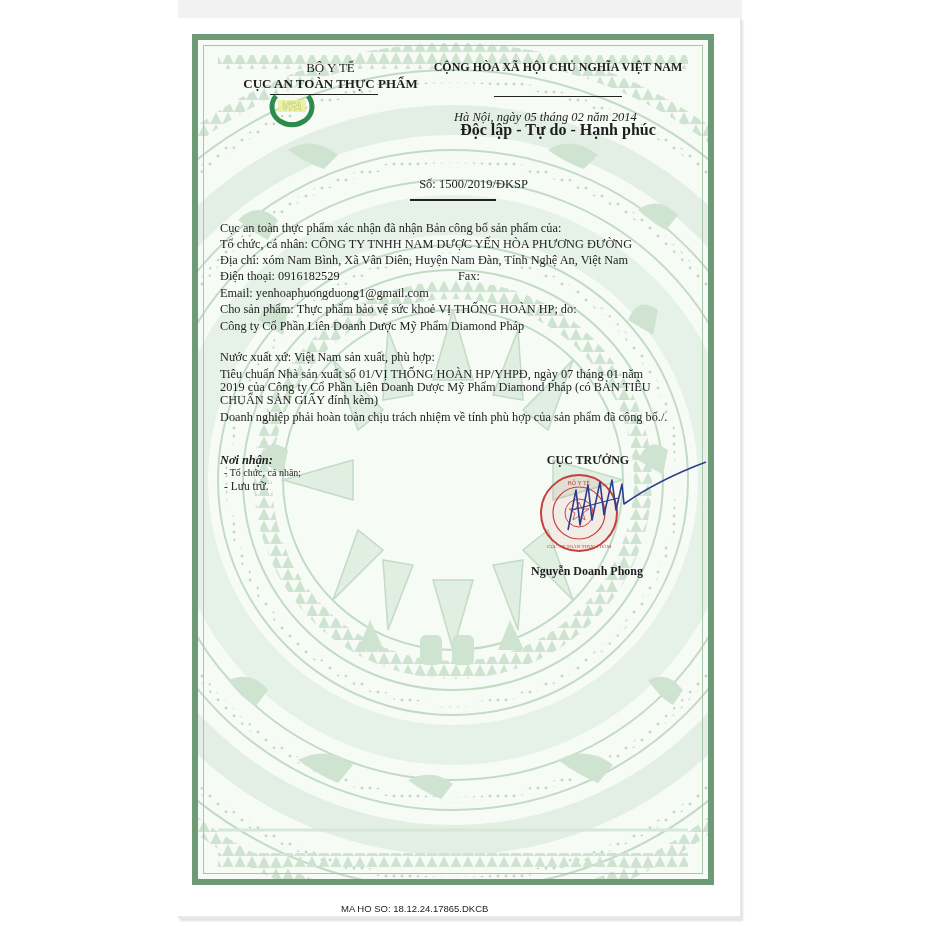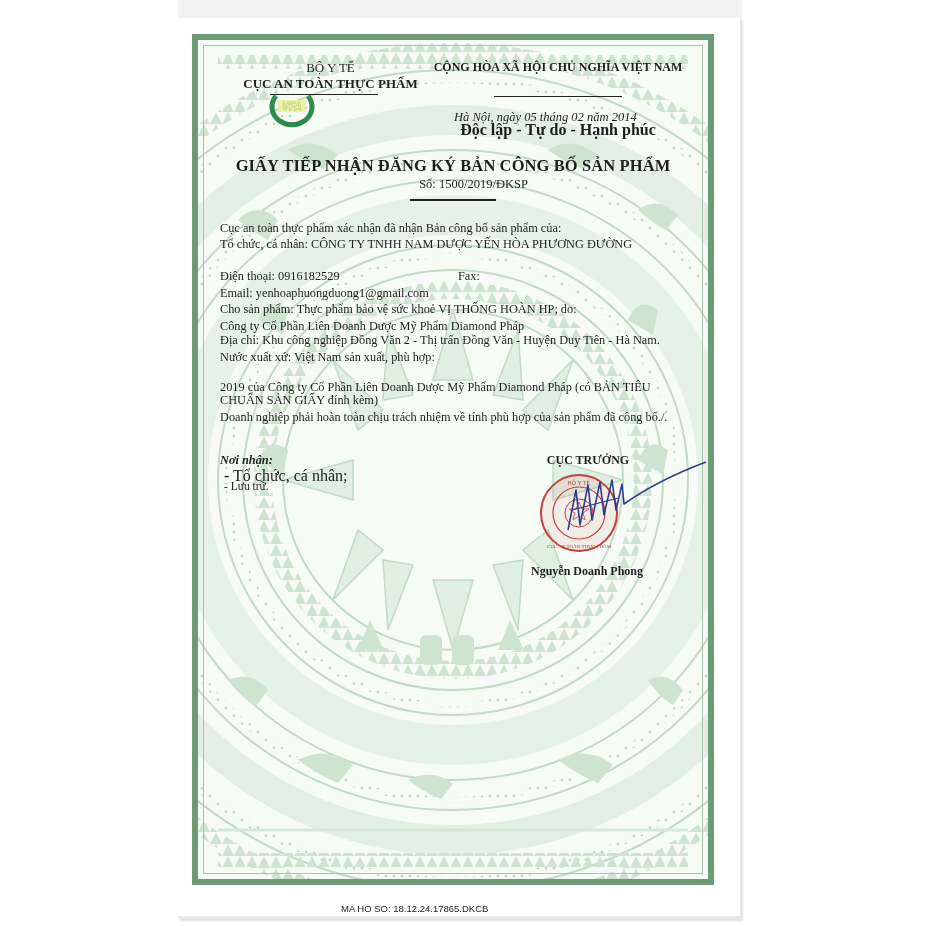--- a/index.html
+++ b/index.html
@@ -139,39 +139,39 @@
       <path d="M16 34 q12 8 24 0" fill="none" stroke="#2f8a4d" stroke-width="3"></path>
       <rect x="14" y="14" width="28" height="12" fill="#e9ef9c" opacity=".9"></rect>
       <text x="28" y="24" font-size="10" font-weight="bold" font-style="italic" text-anchor="middle" fill="#f6f8da" stroke="#b7c84c" stroke-width=".5" font-family="Liberation Sans, sans-serif">VFA</text>
     </svg>
 
     <div class="txt c h-right1">CỘNG HÒA XÃ HỘI CHỦ NGHĨA VIỆT NAM</div>
     <div class="txt c h-right2">Độc lập - Tự do - Hạnh phúc</div>
     <div class="h-right-line"></div>
     <div class="txt date">Hà Nội, ngày 05 tháng 02 năm 2014</div>
 
-    <div class="txt c title">GIẤY TIẾP NHẬN ĐĂNG KÝ BẢN CÔNG BỐ SẢN PHẨM</div>
     <div class="txt c so">Số: 1500/2019/ĐKSP</div>
     <div class="so-line"></div>
 
     <div class="txt body-line" style="top:181px">Cục an toàn thực phẩm xác nhận đã nhận Bản công bố sản phẩm của:</div>
     <div class="txt body-line" style="top:197px">Tổ chức, cá nhân: CÔNG TY TNHH NAM DƯỢC YẾN HÒA PHƯƠNG ĐƯỜNG</div>
+    <div class="txt body-line" style="top:213px">Địa chỉ: xóm Nam Bình, Xã Vân Diên, Huyện Nam Đàn, Tỉnh Nghệ An, Việt Nam</div>
     <div class="txt body-line" style="top:229px">Điện thoại: 0916182529</div>
     <div class="txt body-line" style="top:229px; left:260px">Fax:</div>
     <div class="txt body-line" style="top:246px">Email: yenhoaphuongduong1@gmail.com</div>
     <div class="txt body-line" style="top:262px">Cho sản phẩm: Thực phẩm bảo vệ sức khoẻ VỊ THỐNG HOÀN HP; do:</div>
     <div class="txt body-line" style="top:279px">Công ty Cổ Phần Liên Doanh Dược Mỹ Phẩm Diamond Pháp</div>
-    <div class="txt body-line" style="top:293px">Địa chỉ: Khu công nghiệp Đồng Văn 2 - Thị trấn Đồng Văn - Huyện Duy Tiên - Hà Nam.</div>
     <div class="txt body-line" style="top:310px">Nước xuất xứ: Việt Nam sản xuất, phù hợp:</div>
+    <div class="txt body-line" style="top:327px">Tiêu chuẩn Nhà sản xuất số 01/VỊ THỐNG HOÀN HP/YHPĐ, ngày 07 tháng 01 năm</div>
     <div class="txt body-line" style="top:340px">2019 của Công ty Cổ Phần Liên Doanh Dược Mỹ Phẩm Diamond Pháp (có BẢN TIÊU</div>
     <div class="txt body-line" style="top:353px">CHUẨN SẢN GIẤY đính kèm)</div>
     <div class="txt body-line" style="top:370px">Doanh nghiệp phải hoàn toàn chịu trách nhiệm về tính phù hợp của sản phẩm đã công bố./.</div>
 
     <div class="txt body-line italic-b" style="top:413px">Nơi nhận:</div>
-    <div class="txt body-line" style="top:427px; left:26px; font-size:16px">- Tổ chức, cá nhân;</div>
+    <div class="txt body-line" style="top:427px; left:26px; font-size:10px">- Tổ chức, cá nhân;</div>
     <div class="txt body-line" style="top:440px; left:26px; font-size:11.5px">- Lưu trữ.</div>
 
     <div class="txt c sign-title">CỤC TRƯỞNG</div>
     <svg class="stamp" viewBox="0 0 82 82">
       <circle cx="41" cy="41" r="38" fill="rgba(196,65,60,0.08)" stroke="#c4413c" stroke-width="2"></circle>
       <circle cx="41" cy="41" r="26" fill="none" stroke="#c4413c" stroke-width="1.2"></circle>
       <circle cx="41" cy="41" r="14" fill="none" stroke="#c4413c" stroke-width="1"></circle>
       <path d="M41 30 l3 7 h7 l-6 4 l2 7 l-6 -4 l-6 4 l2 -7 l-6 -4 h7 z" fill="none" stroke="#c4413c" stroke-width=".8"></path>
       <text x="41" y="13" font-size="6" text-anchor="middle" fill="#c4413c" font-family="Liberation Serif, serif">BỘ Y TẾ</text>
       <text x="41" y="76" font-size="5" text-anchor="middle" fill="#c4413c" font-family="Liberation Serif, serif">CỤC AN TOÀN THỰC PHẨM</text>

